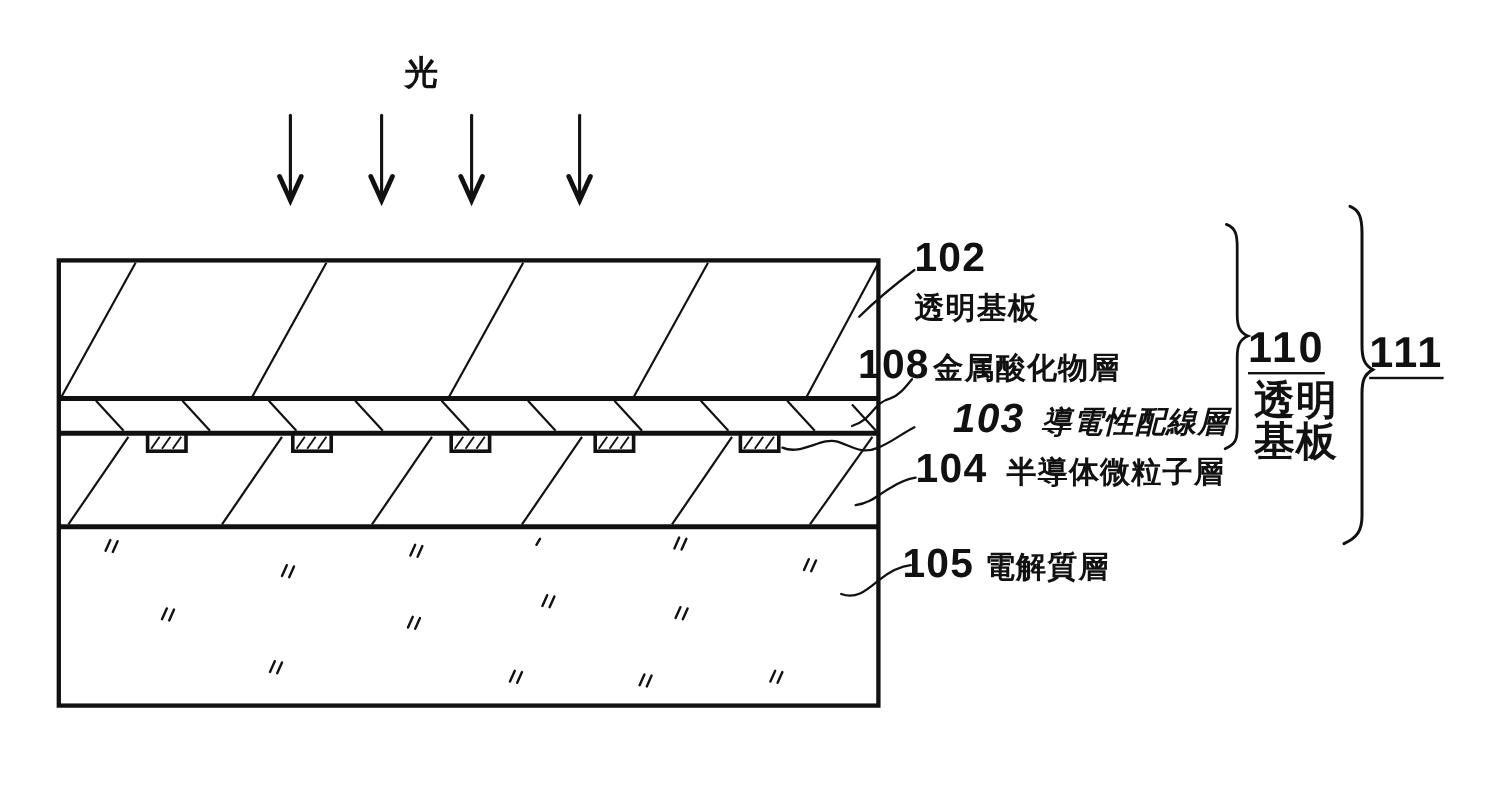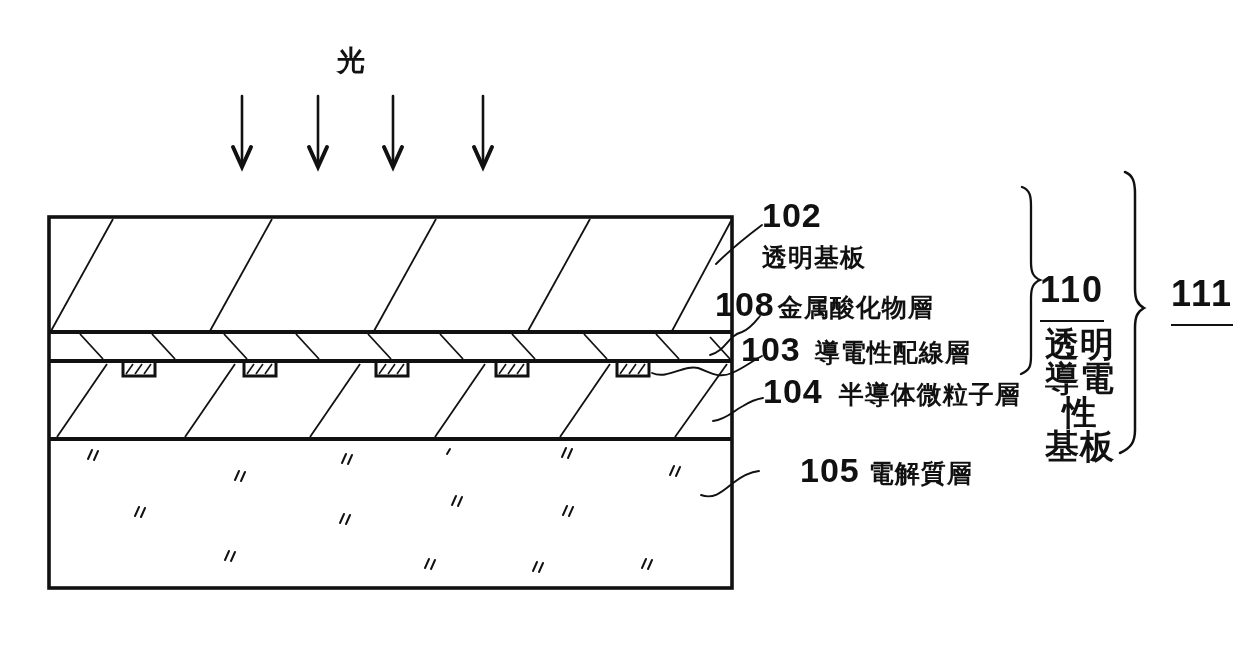--- a/index.html
+++ b/index.html
@@ -14,31 +14,31 @@
   .canvas svg{position:absolute;left:0;top:0;}
   .txt{position:absolute;white-space:nowrap;color:#111;}
   .light-label{left:337px;top:42px;font-size:28px;font-weight:600;letter-spacing:2px;}
   
   .callout{position:absolute;display:flex;align-items:baseline;color:#111;}
   .callout .num{font-size:34px;font-weight:600;line-height:1;letter-spacing:1px;}
   .callout .kanji{font-size:25px;font-weight:600;line-height:1.1;letter-spacing:1px;}
   .c102{left:762px;top:198px;display:block;}
   .c102 .kanji{display:block;margin-top:12px;}
   .c108{left:715px;top:287px;} .c108 .kanji{margin-left:3px;}
-  .c103{left:741px;top:332px;} .c103 .kanji{margin-left:14px;}
+  .c103{left:794px;top:332px;font-style:italic;} .c103 .kanji{margin-left:14px;}
   .c104{left:763px;top:374px;} .c104 .kanji{margin-left:16px;}
-  .c105{left:752px;top:453px;margin-left:48px;} .c105 .kanji{margin-left:9px;}
+  .c105{left:752px;top:453px;} .c105 .kanji{margin-left:9px;}
   
   .group{position:absolute;color:#111;}
-  .group .gnum{display:inline-block;font-size:36px;font-weight:600;line-height:1;letter-spacing:2px;border-bottom:2.5px solid #111;padding-bottom:12px;}
+  .group .gnum{display:inline-block;font-size:36px;font-weight:600;line-height:1;letter-spacing:2px;border-bottom:2.5px solid #111;padding-bottom:2px;}
   .group .glines{margin-top:5px;}
   .group .gline{font-size:34px;font-weight:600;line-height:34px;letter-spacing:1px;}
   .g110{left:1040px;top:272px;width:80px;}
   .g110 .glines{text-align:center;}
-  .g111{left:1171px;top:276px;}
+  .g111{left:1141px;top:276px;}
   .g111 .gline{font-size:27px;line-height:37px;}
 </style>
 </head>
 <body>
 
 <div class="canvas">
 
   <svg width="1244" height="661" viewBox="0 0 1244 661">
     <g stroke="#111" fill="none">
 
@@ -213,21 +213,20 @@
   </div>
   <div class="callout c105">
     <span class="num">105</span>
     <span class="kanji">電解質層</span>
   </div>
 
   <div class="group g110">
     <span class="gnum">110</span>
     <div class="glines">
       <div class="gline">透明</div>
-      <div class="gline">導電性</div>
       <div class="gline">基板</div>
     </div>
   </div>
   <div class="group g111">
     <span class="gnum">111</span>
   </div>
 
 </div>
 
 </body></html>

